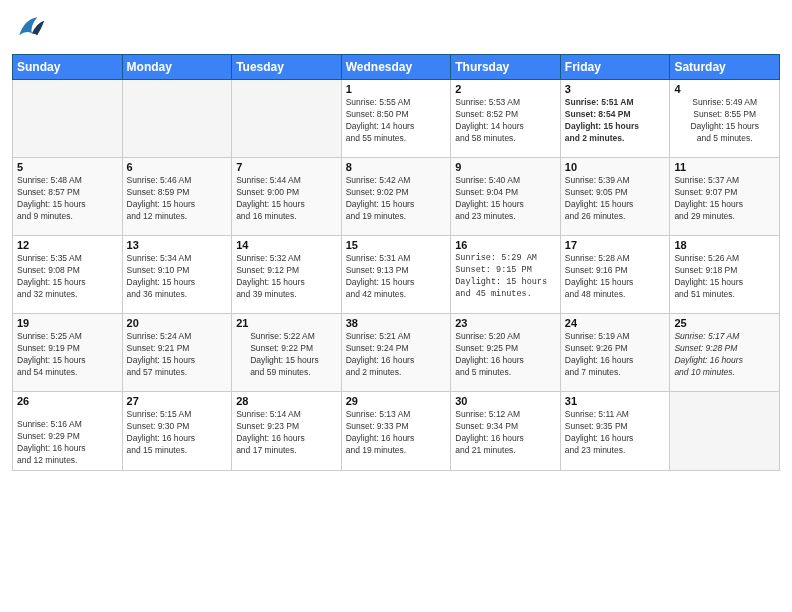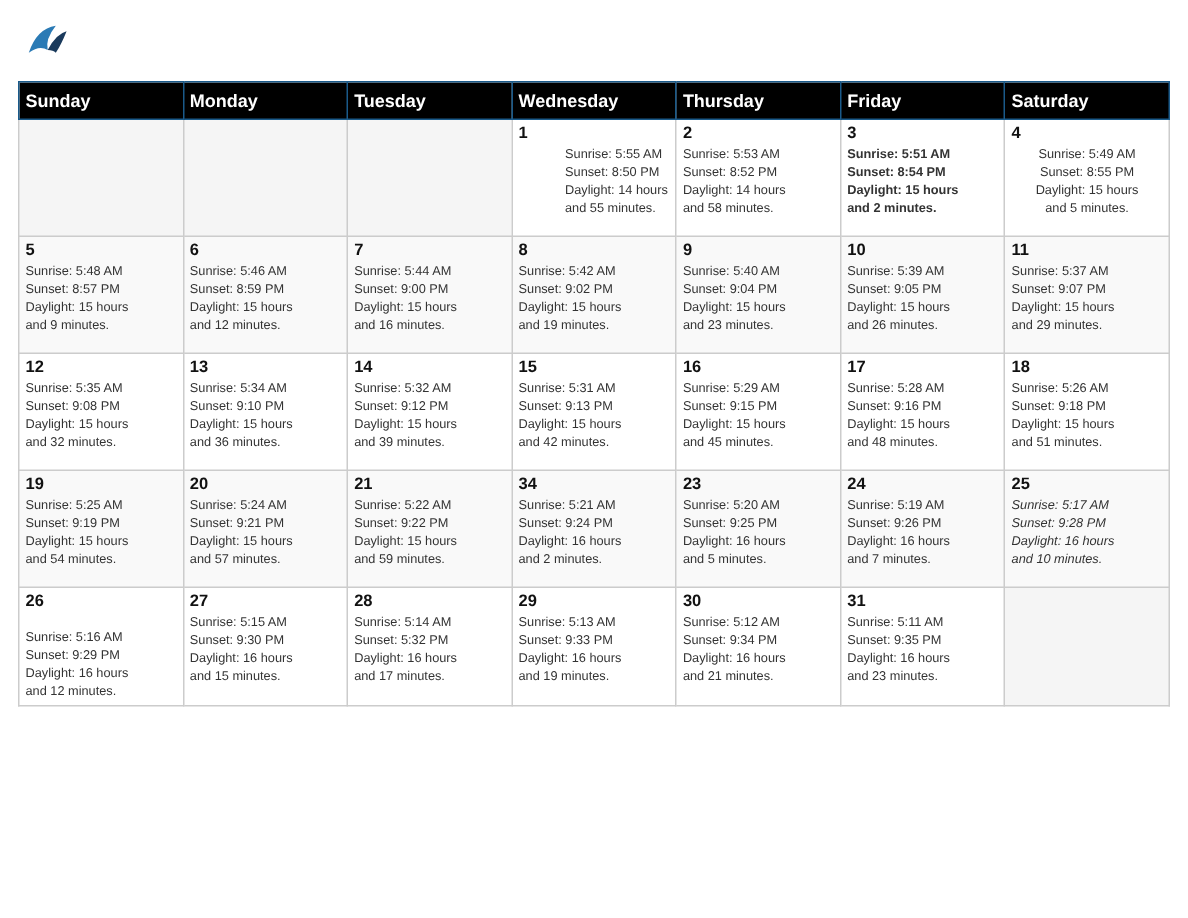--- a/index.html
+++ b/index.html
@@ -36,21 +36,21 @@
     .title-block .location {
       font-size: 15px;
       color: #333;
     }
     .calendar {
       width: 100%;
       border-collapse: collapse;
       table-layout: fixed;
     }
     .calendar th {
-      background: #000000;
+      background: #3b82f6;
       color: #fff;
       font-size: 12px;
       font-weight: bold;
       padding: 5px 4px;
       text-align: left;
       border: 1px solid #1a5a8a;
     }
     .calendar td {
       border: 1px solid #ccc;
       vertical-align: top;
@@ -132,21 +132,21 @@
           <th>Saturday</th>
         </tr>
     </thead>
     <tbody id="calendar-body">
     <tr>
           <td class="empty"></td>
           <td class="empty"></td>
           <td class="empty"></td>
           <td>
             <span class="day-number">1</span>
-            <div class="day-info" style="white-space: pre-line; margin-left: 31px;">Sunrise: 5:55 AM
+            <div class="day-info" style="white-space: pre-line;">Sunrise: 5:55 AM
 Sunset: 8:50 PM
 Daylight: 14 hours
 and 55 minutes.</div>
           </td>
           <td>
             <span class="day-number">2</span>
             <div class="day-info" style="white-space: pre-line;">Sunrise: 5:53 AM
 Sunset: 8:52 PM
 Daylight: 14 hours
 and 58 minutes.</div>
@@ -241,21 +241,21 @@
           </td>
           <td>
             <span class="day-number">15</span>
             <div class="day-info" style="white-space: pre-line;">Sunrise: 5:31 AM
 Sunset: 9:13 PM
 Daylight: 15 hours
 and 42 minutes.</div>
           </td>
           <td>
             <span class="day-number">16</span>
-            <div class="day-info" style="white-space: pre-line;">Sunrise: 5:29 AM
+            <div class="day-info" style="white-space: pre-line; font-family: Liberation Mono, monospace;">Sunrise: 5:29 AM
 Sunset: 9:15 PM
 Daylight: 15 hours
 and 45 minutes.</div>
           </td>
           <td>
             <span class="day-number">17</span>
             <div class="day-info" style="white-space: pre-line;">Sunrise: 5:28 AM
 Sunset: 9:16 PM
 Daylight: 15 hours
 and 48 minutes.</div>
@@ -278,27 +278,27 @@
           </td>
           <td>
             <span class="day-number">20</span>
             <div class="day-info" style="white-space: pre-line;">Sunrise: 5:24 AM
 Sunset: 9:21 PM
 Daylight: 15 hours
 and 57 minutes.</div>
           </td>
           <td>
             <span class="day-number">21</span>
-            <div class="day-info" style="white-space: pre-line;">Sunrise: 5:22 AM
+            <div class="day-info" style="white-space: pre-line; margin-left: 14px;">Sunrise: 5:22 AM
 Sunset: 9:22 PM
 Daylight: 15 hours
 and 59 minutes.</div>
           </td>
           <td>
-            <span class="day-number">34</span>
+            <span class="day-number">38</span>
             <div class="day-info" style="white-space: pre-line;">Sunrise: 5:21 AM
 Sunset: 9:24 PM
 Daylight: 16 hours
 and 2 minutes.</div>
           </td>
           <td>
             <span class="day-number">23</span>
             <div class="day-info" style="white-space: pre-line;">Sunrise: 5:20 AM
 Sunset: 9:25 PM
 Daylight: 16 hours
@@ -330,21 +330,21 @@
           <td>
             <span class="day-number">27</span>
             <div class="day-info" style="white-space: pre-line;">Sunrise: 5:15 AM
 Sunset: 9:30 PM
 Daylight: 16 hours
 and 15 minutes.</div>
           </td>
           <td>
             <span class="day-number">28</span>
             <div class="day-info" style="white-space: pre-line;">Sunrise: 5:14 AM
-Sunset: 5:32 PM
+Sunset: 9:23 PM
 Daylight: 16 hours
 and 17 minutes.</div>
           </td>
           <td>
             <span class="day-number">29</span>
             <div class="day-info" style="white-space: pre-line;">Sunrise: 5:13 AM
 Sunset: 9:33 PM
 Daylight: 16 hours
 and 19 minutes.</div>
           </td>

